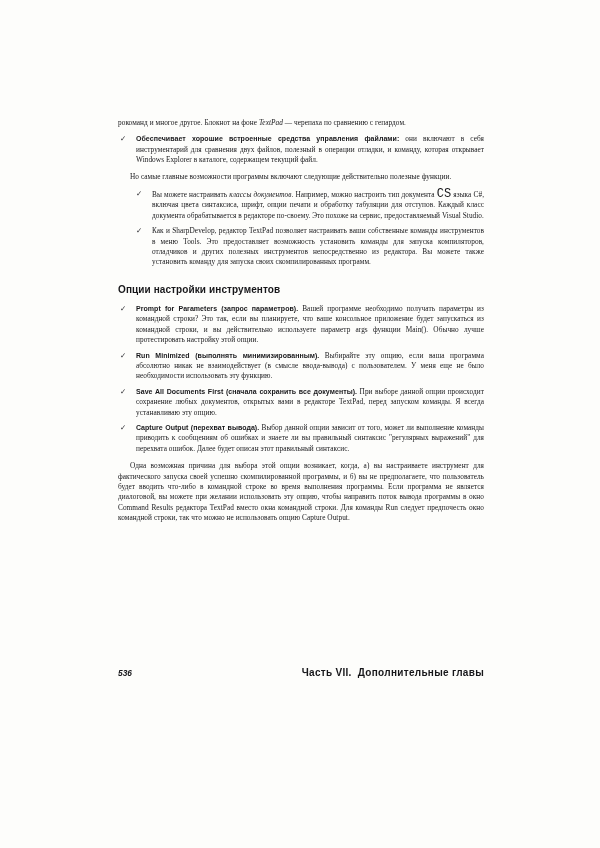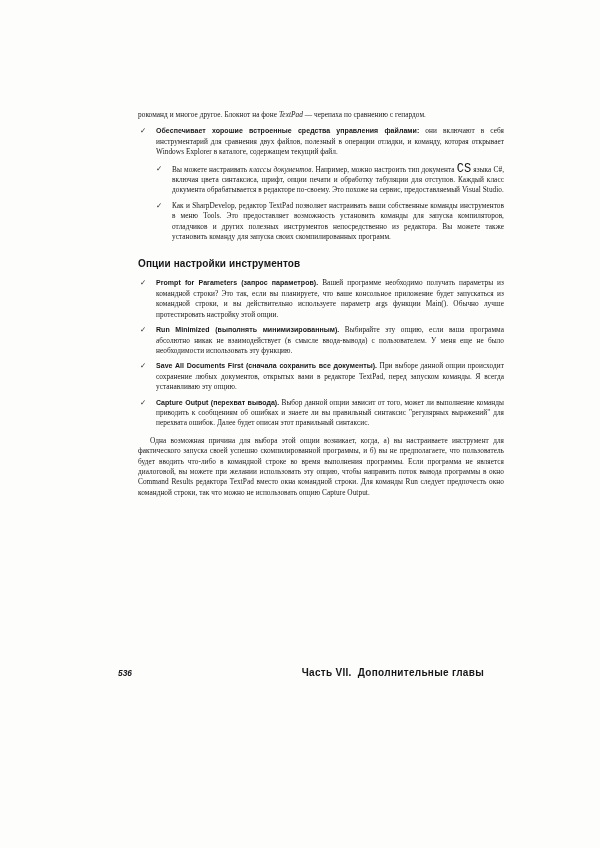--- a/index.html
+++ b/index.html
@@ -18,23 +18,22 @@
   .page {
     position: absolute;
     left: 0; top: 0;
     width: 600px;
     height: 848px;
     background: #fdfdfb;
   }
   .content {
     position: absolute;
     left: 118px;
-    top: 110px;
+    top: 118px;
     width: 366px;
-    margin-left: 20px;
   }
   p {
     margin: 0 0 6px 0;
     font-size: 7.3px;
     line-height: 10.4px;
     text-align: justify;
     letter-spacing: 0.05px;
   }
   .indent {
     text-indent: 12px;
@@ -113,20 +112,21 @@
 
     <div class="bullet-list">
       <div class="bullet-item">
         <div class="bullet-mark">✓</div>
         <div class="bullet-body">
           <span class="sans-b">Обеспечивает хорошие встроенные средства управления файлами:</span><span> они включают в себя инструментарий для сравнения двух файлов, полезный в операции отладки, и команду, которая открывает Windows Explorer в каталоге, содержащем текущий файл.</span>
         </div>
       </div>
     </div>
 
+    <p class="indent first-line-note">Но самые главные возможности программы включают следующие действительно полезные функции.</p>
 
     <div class="bullet-list sub-bullets">
 
       <div class="bullet-item">
         <div class="bullet-mark">✓</div>
         <div class="bullet-body">
           <span>Вы можете настраивать </span><span class="i">классы документов</span><span>. Например, можно настроить тип документа </span><span class="mono">CS</span><span> языка C#, включая цвета синтаксиса, шрифт, опции печати и обработку табуляции для отступов. Каждый класс документа обрабатывается в редакторе по-своему. Это похоже на сервис, предоставляемый Visual Studio.</span>
         </div>
       </div>
 

